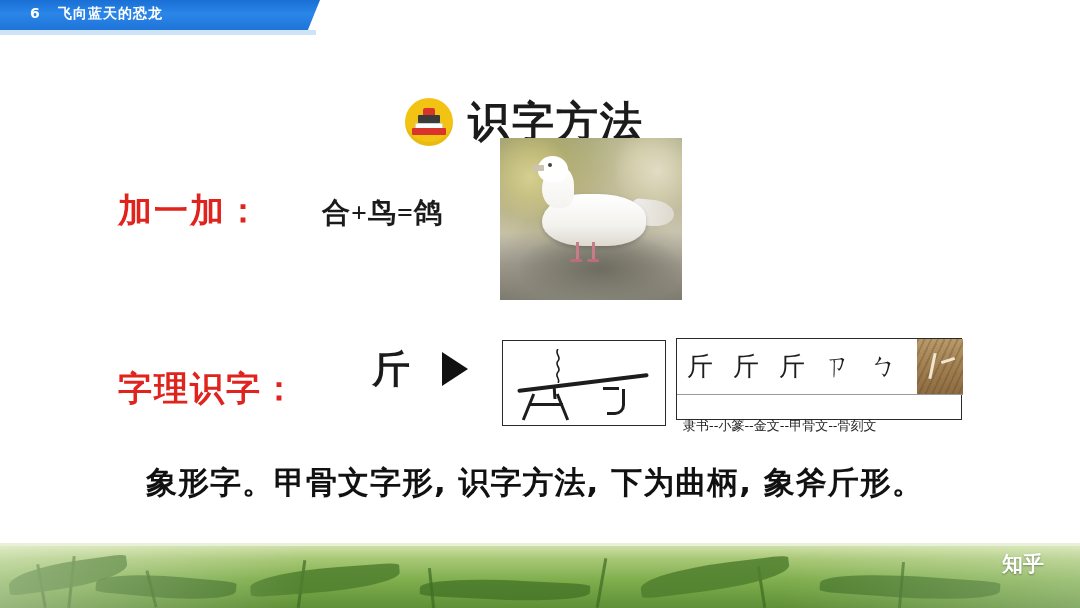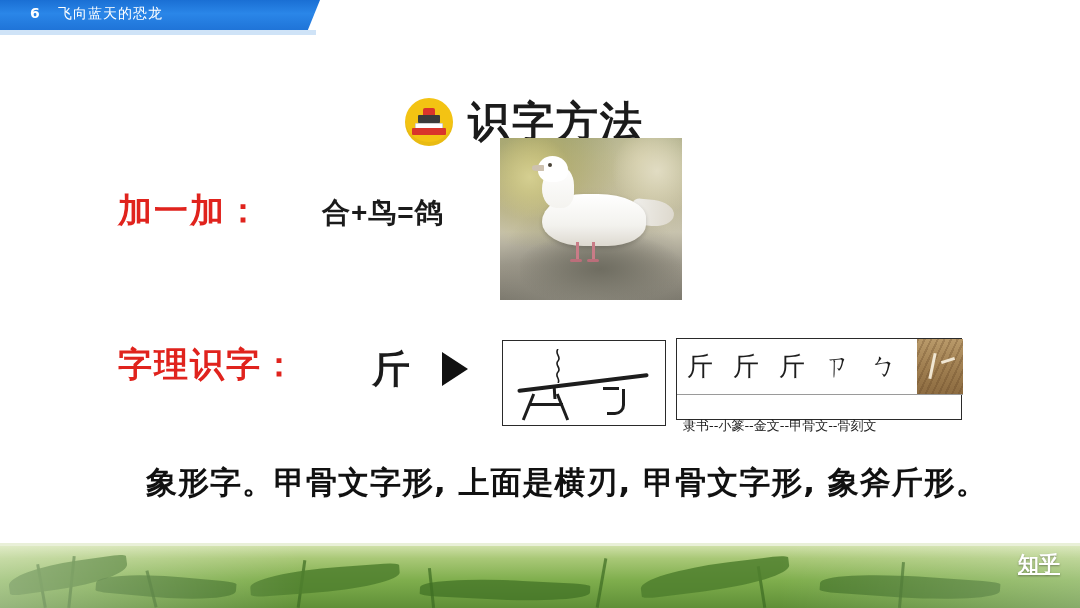--- a/index.html
+++ b/index.html
@@ -28,21 +28,21 @@
     position:absolute; left:0; top:30px; height:5px; width:316px;
     background:#cfe3f7;
   }
   #lesson-no {
     position:absolute; left:30px; top:5px;
     color:#ffffff; font-size:14px; font-weight:bold;
     font-family:"DejaVu Sans", sans-serif;
   }
   #lesson-title {
     position:absolute; left:58px; top:5px;
-    color:#ffffff; font-size:14px; font-weight:normal; letter-spacing:1px;
+    color:#ffffff; font-size:14px; font-weight:bold; letter-spacing:1px;
     font-family:"DejaVu Sans", sans-serif;
   }
 
   
   #title-wrap {
     position:absolute; left:0; top:44px; width:1080px; height:62px;
   }
   #title-icon {
     position:absolute; left:405px; top:54px; width:48px; height:48px;
     border-radius:50%;
@@ -76,21 +76,21 @@
   #label-add {
     position:absolute; left:118px; top:188px;
     font-size:34px; font-weight:bold; color:#e0231d;
     letter-spacing:2px;
     font-family:"DejaVu Sans", sans-serif;
   }
   #formula-add {
     position:absolute; left:322px; top:194px;
     font-size:28px; color:#1b1b1b; font-weight:bold;
     letter-spacing:1px;
-    font-family:Liberation Sans, sans-serif;
+    font-family:Liberation Serif, serif;
   }
 
   
   #dove-photo {
     position:absolute; left:500px; top:138px; width:182px; height:162px;
     overflow:hidden;
     background:
       radial-gradient(circle at 20% 18%, #b9b05f 0%, rgba(185,176,95,0) 42%),
       radial-gradient(circle at 78% 14%, #cfc79a 0%, rgba(207,199,154,0) 40%),
       radial-gradient(circle at 50% 86%, #8e8b7e 0%, rgba(142,139,126,0) 55%),
@@ -145,21 +145,21 @@
   #dove-leg1 { left:76px; top:104px; }
   #dove-leg2 { left:92px; top:104px; }
   #dove-foot1, #dove-foot2 {
     position:absolute; width:12px; height:3px; background:#c26c79; border-radius:2px;
   }
   #dove-foot1 { left:70px; top:121px; }
   #dove-foot2 { left:87px; top:121px; }
 
   
   #label-etym {
-    position:absolute; left:118px; top:342px;
+    position:absolute; left:118px; top:366px;
     font-size:34px; font-weight:bold; color:#e0231d;
     letter-spacing:2px;
     font-family:"DejaVu Sans", sans-serif;
   }
   #char-jin {
     position:absolute; left:372px; top:344px;
     font-size:38px; color:#1b1b1b; font-weight:bold;
     font-family:"DejaVu Sans", sans-serif;
   }
   #arrow-right {
@@ -272,25 +272,25 @@
     position:absolute; left:0; top:0; width:1080px; height:62px;
     background:linear-gradient(to right, rgba(255,255,255,0.35) 0%, rgba(255,255,255,0) 28%, rgba(255,255,255,0) 72%, rgba(255,255,255,0.25) 100%);
   }
   #band-top-line {
     position:absolute; left:0; bottom:62px; width:1080px; height:3px;
     background:#e9f0d8;
   }
 
   
   #watermark {
-    position:absolute; right:20px; bottom:30px;
+    position:absolute; right:36px; bottom:30px;
     font-size:22px; color:#ffffff; font-weight:bold;
     text-shadow:0 1px 2px rgba(0,0,0,0.35);
     font-family:"DejaVu Sans", sans-serif;
-    display:flex; align-items:center; gap:10px;text-decoration:underline;
+    display:flex; align-items:center; gap:10px;
   }
   #watermark .zhihu {
     font-size:21px; color:#ffffff; font-weight:bold;
   }
   #watermark .handle {
     font-size:21px; color:#ffffff; font-weight:bold;
   }
 </style>
 </head>
 <body>
@@ -357,21 +357,21 @@
     <div class="g">ㄗ</div>
     <div class="g">ㄅ</div>
     <div class="rubbing">
       <div class="mark"></div>
       <div class="mark2"></div>
     </div>
   </div>
   <div id="evolution-caption">隶书--小篆--金文--甲骨文--骨刻文</div>
 </div>
 
-<div id="explanation">象形字。甲骨文字形, 上面是横刃, 甲骨文字形, 象斧斤形。</div>
+<div id="explanation">象形字。甲骨文字形, 识字方法, 下为曲柄, 象斧斤形。</div>
 
 <div id="band-top-line"></div>
 <div id="bottom-band">
   <div class="blade-g" style="left:40px;  height:44px; transform:rotate(-10deg);"></div>
   <div class="blade-g" style="left:70px;  height:52px; transform:rotate(6deg);"></div>
   <div class="blade-g" style="left:150px; height:38px; transform:rotate(-14deg);"></div>
   <div class="blade-g" style="left:300px; height:48px; transform:rotate(8deg);"></div>
   <div class="blade-g" style="left:430px; height:40px; transform:rotate(-6deg);"></div>
   <div class="blade-g" style="left:600px; height:50px; transform:rotate(10deg);"></div>
   <div class="blade-g" style="left:760px; height:42px; transform:rotate(-9deg);"></div>

